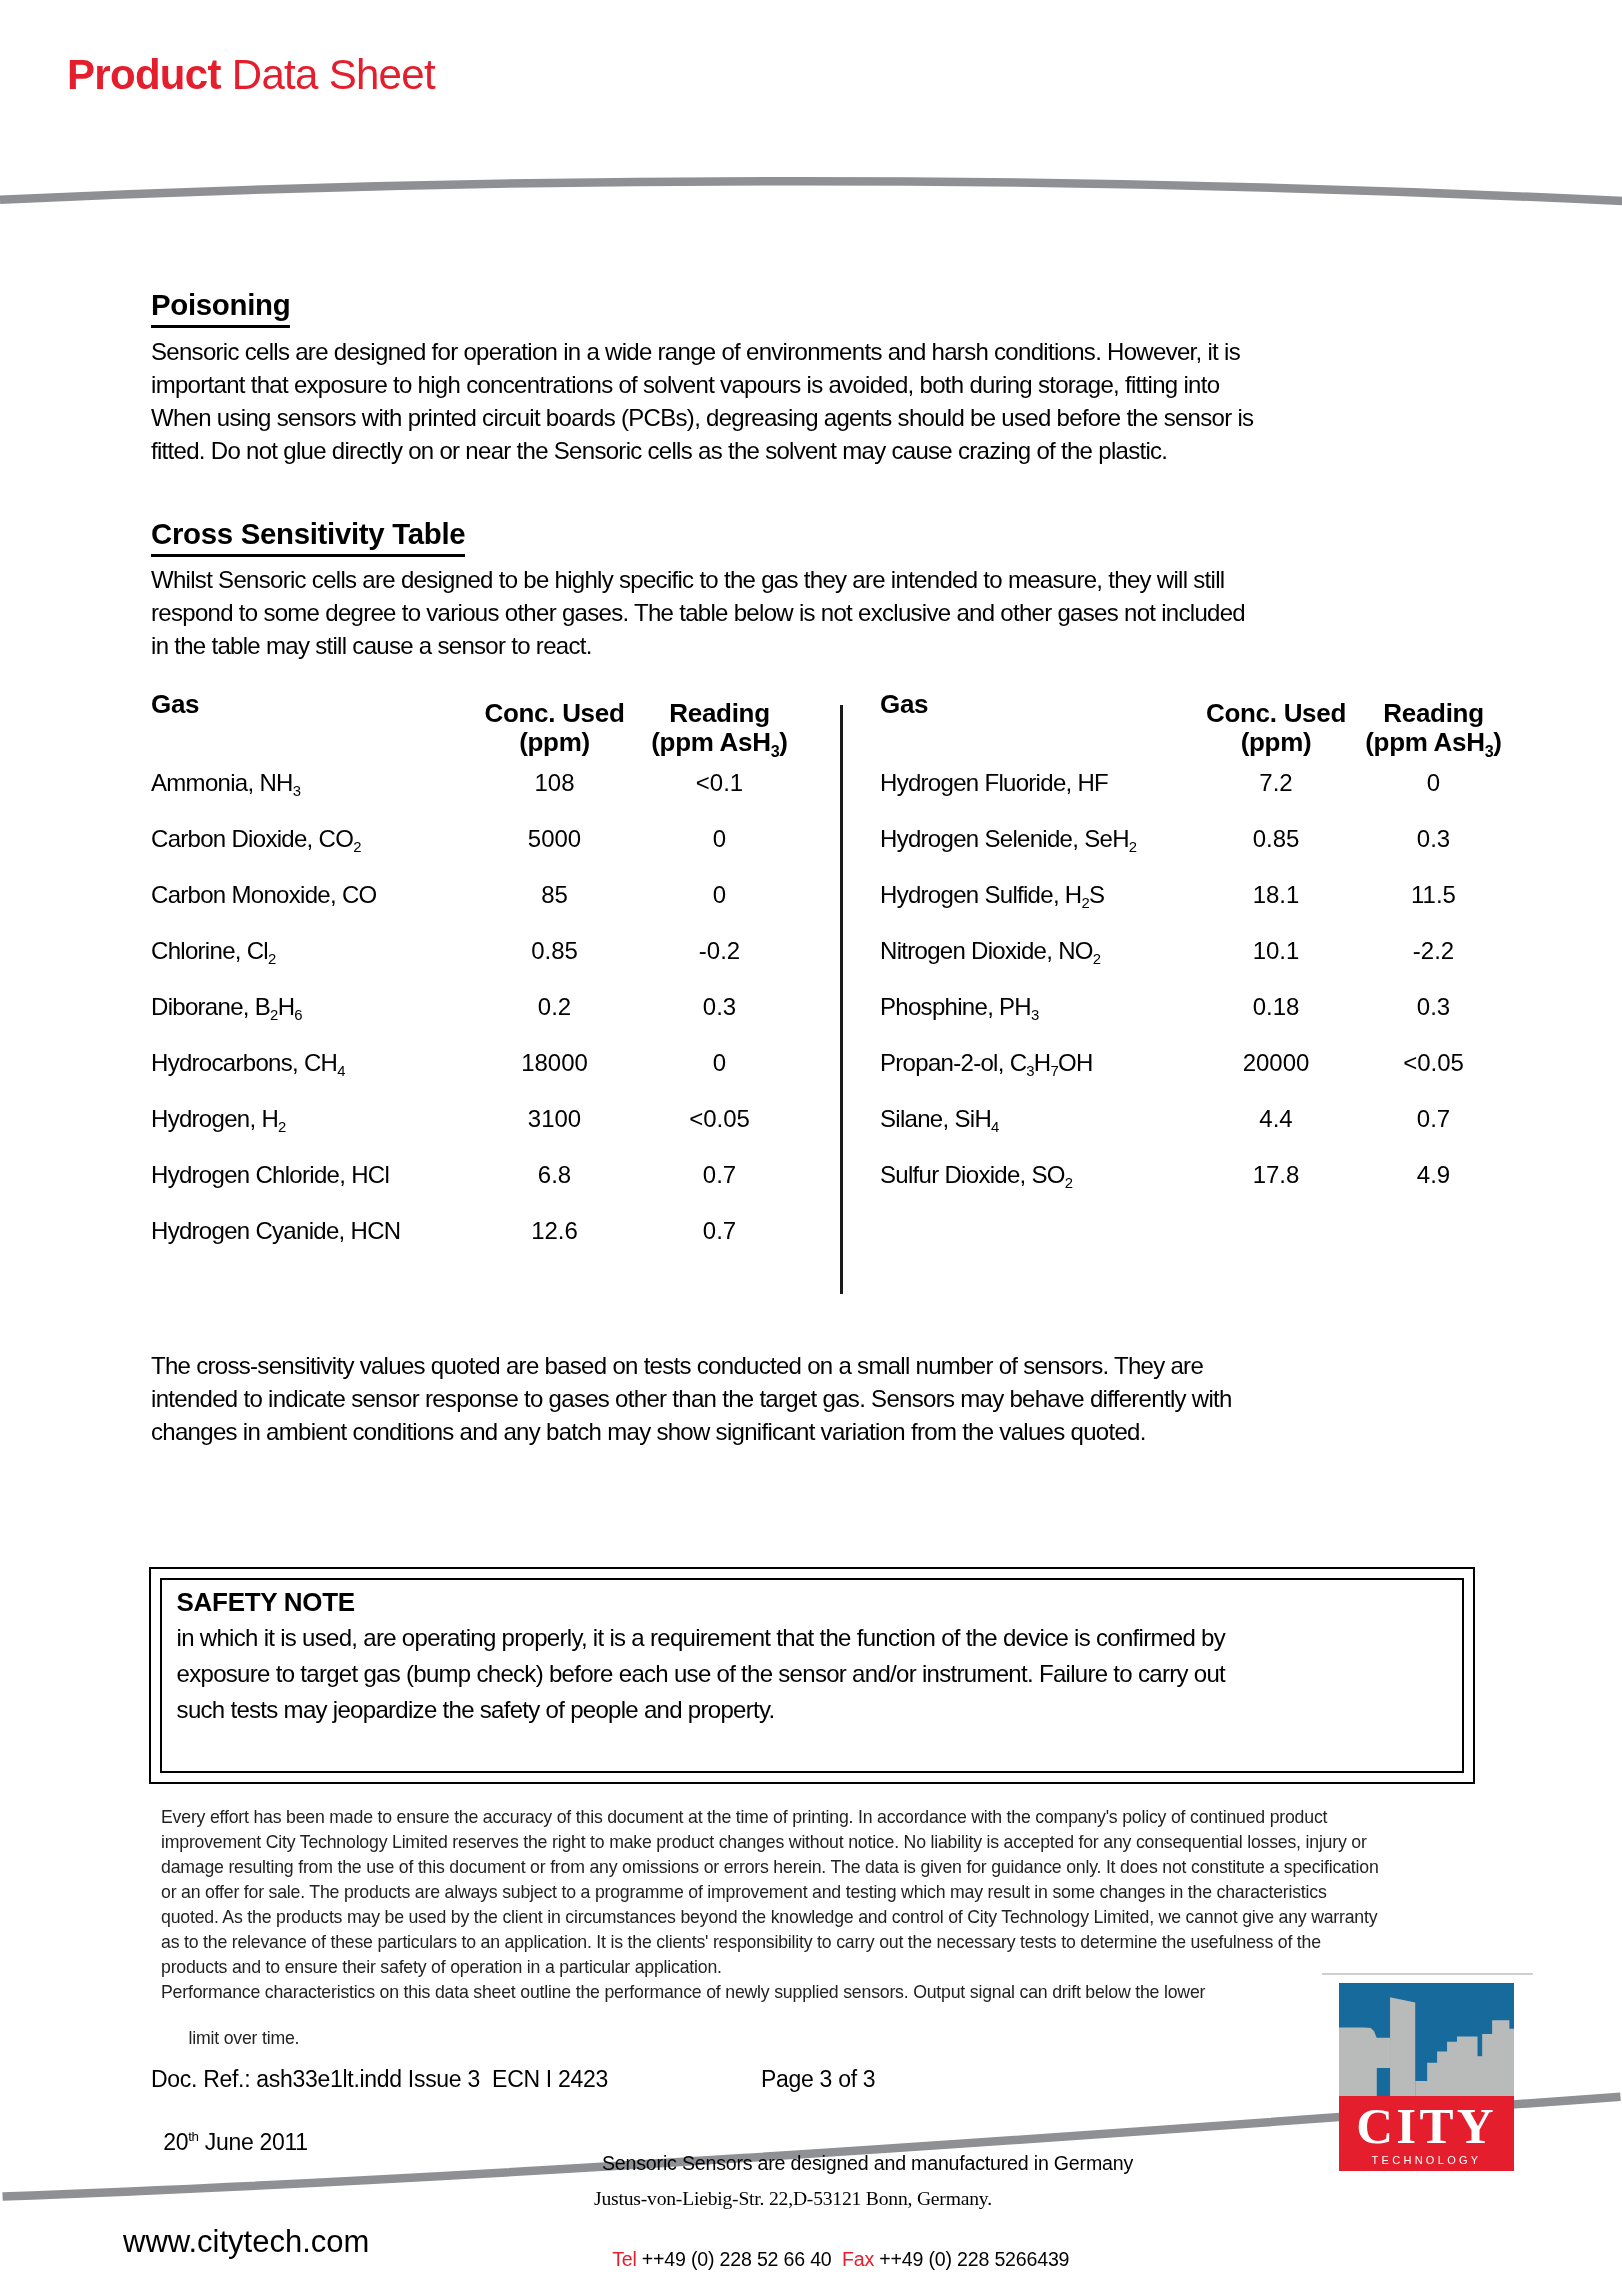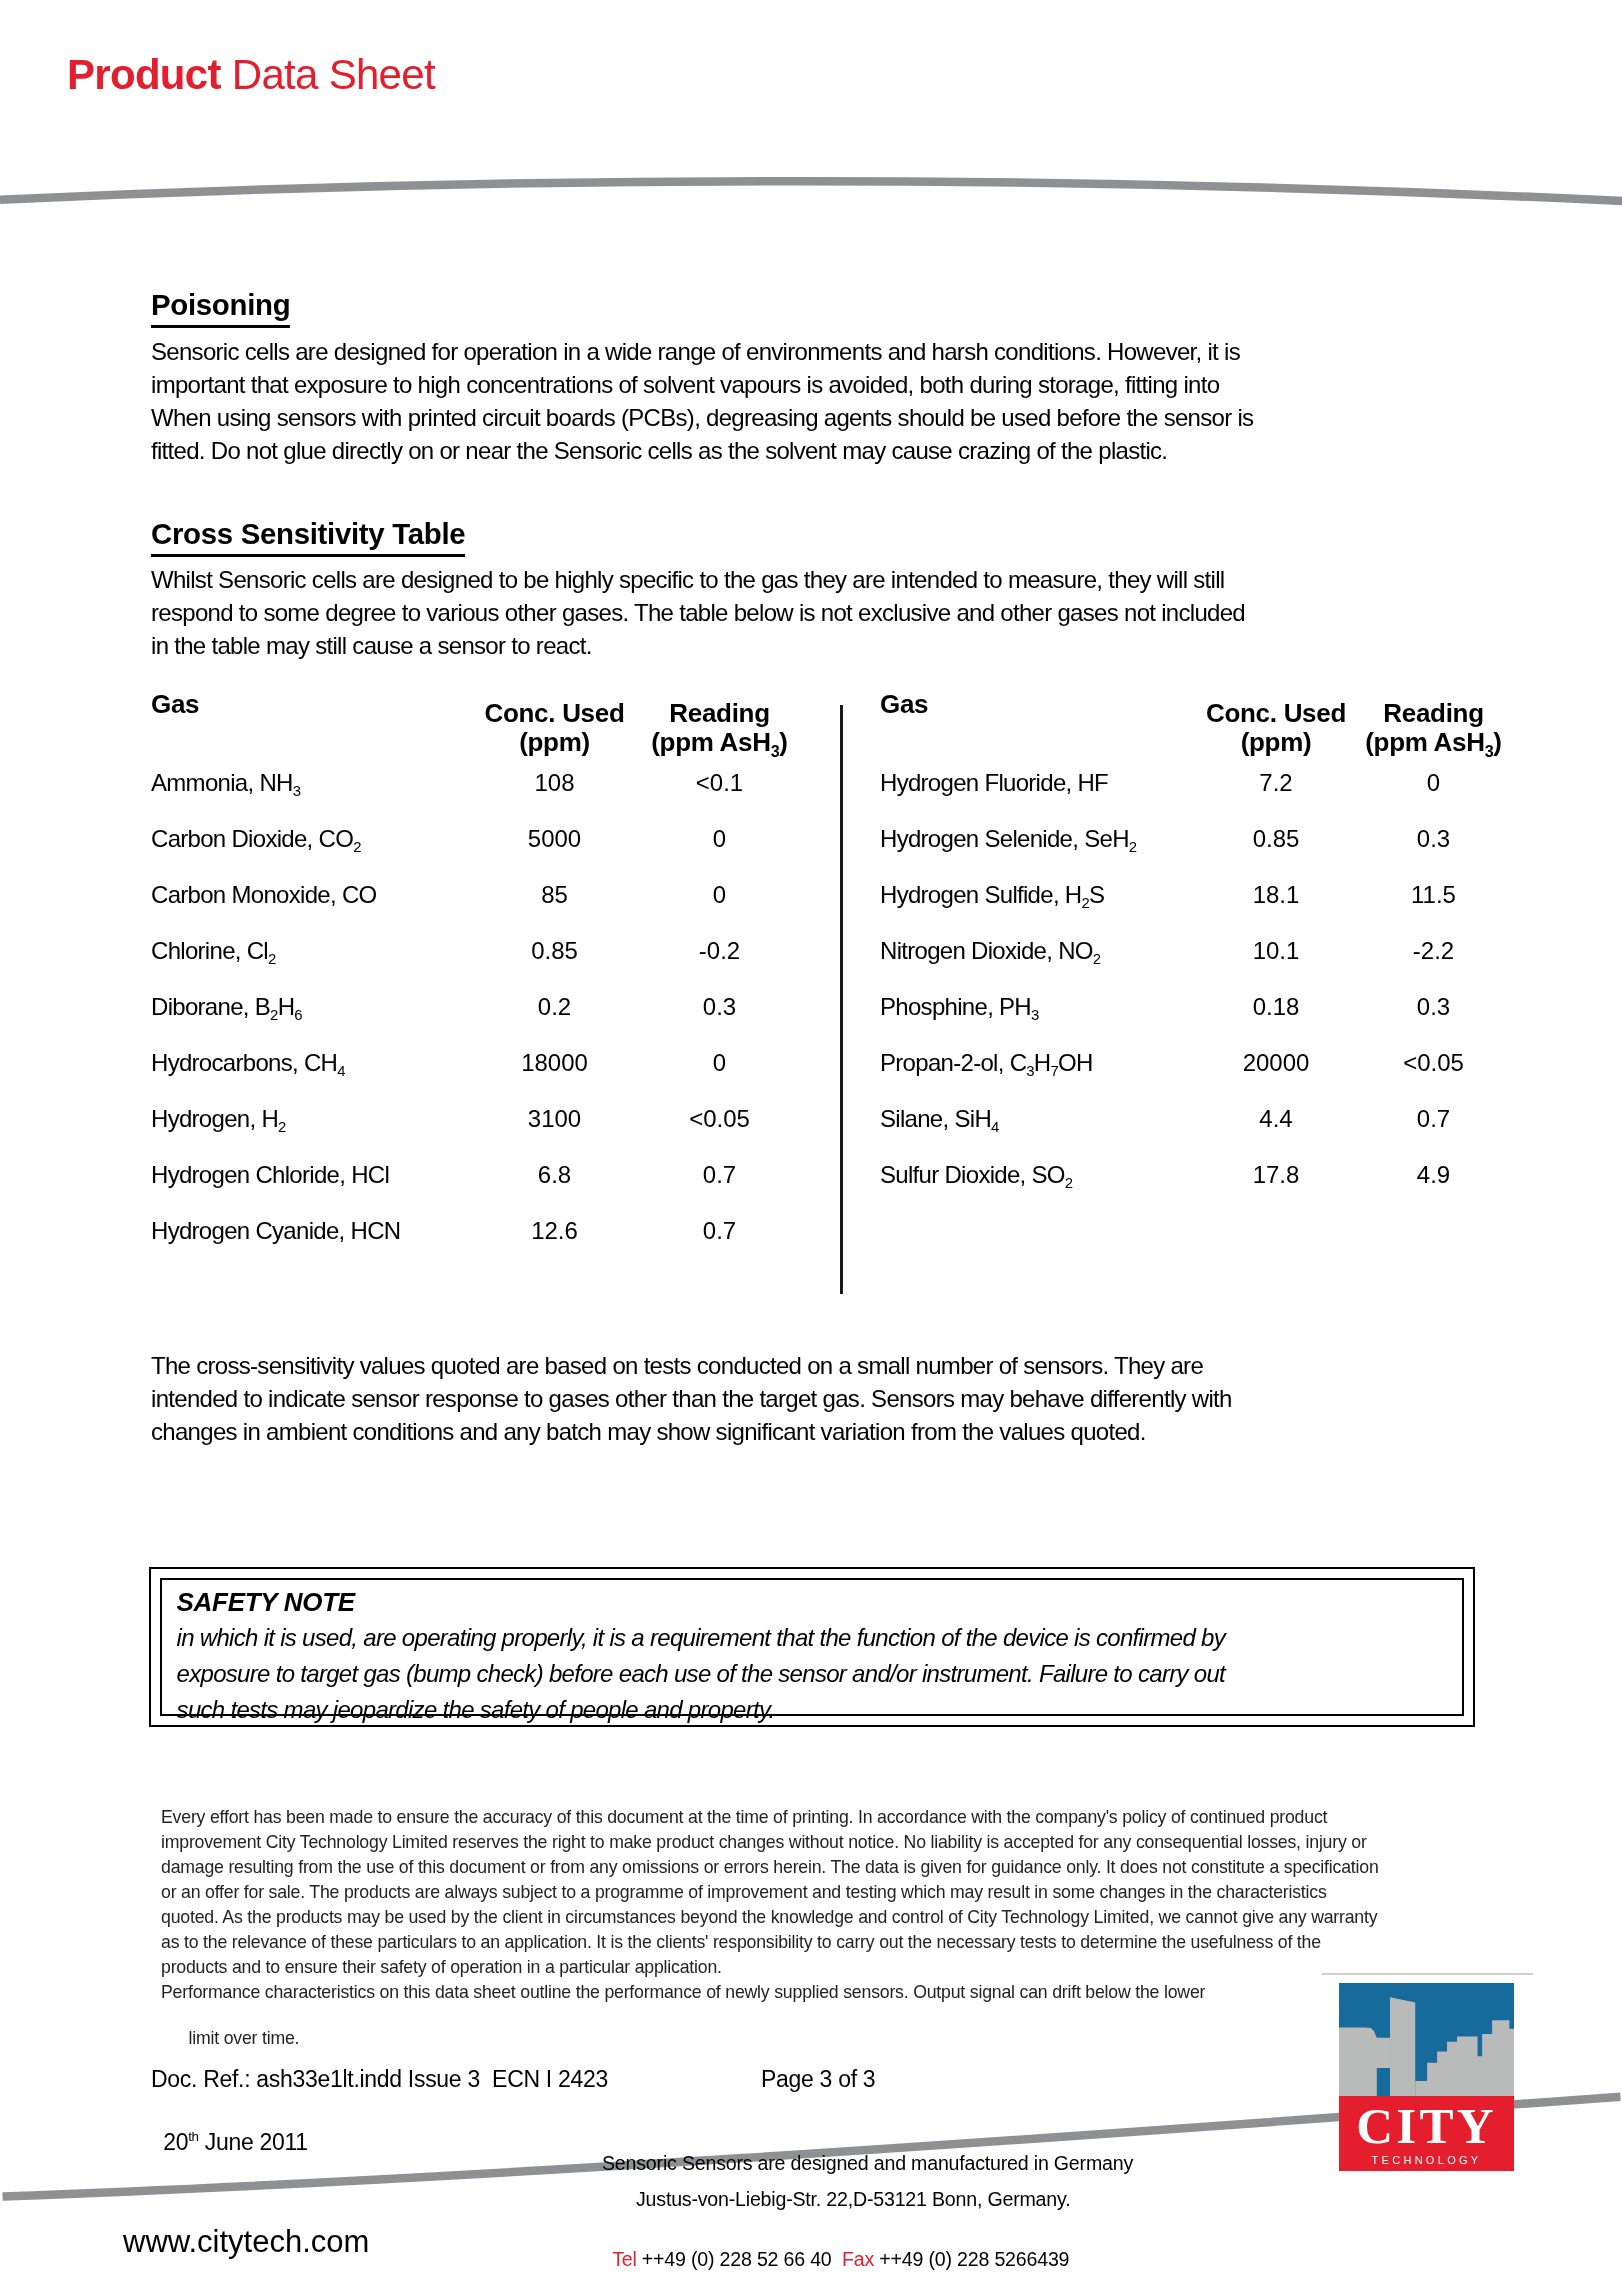--- a/index.html
+++ b/index.html
@@ -164,21 +164,21 @@
     <div class="t-num">17.8</div>
     <div class="t-num">4.9</div>
   </div>
 
 <div class="abs body-lines" style="left:151px;top:1349px;">
     <div class="line">The cross-sensitivity values quoted are based on tests conducted on a small number of sensors. They are</div>
     <div class="line">intended to indicate sensor response to gases other than the target gas. Sensors may behave differently with</div>
     <div class="line">changes in ambient conditions and any batch may show significant variation from the values quoted.</div>
   </div>
 
-<div class="abs safety-outer" style="left:149px;top:1567px;width:1326px;height:160px;font-style:italic;">
+<div class="abs safety-outer" style="left:149px;top:1567px;width:1326px;height:217px;">
   <div class="safety-inner">
     <div class="safety-title">SAFETY NOTE</div>
     <div class="safety-lines">
         <div class="line">in which it is used, are operating properly, it is a requirement that the function of the device is confirmed by</div>
         <div class="line">exposure to target gas (bump check) before each use of the sensor and/or instrument. Failure to carry out</div>
         <div class="line">such tests may jeopardize the safety of people and property.</div>
       </div>
   </div>
 </div>
 
@@ -216,17 +216,17 @@
     <polygon fill="#b9bbba" points="115,150 133,150 133,122 148,122 148,105 163,105 163,90 178,90 178,82 209,82 209,112 216,112 216,78 231,78 231,57 257,57 257,70 264,70 264,173 115,173"></polygon>
   </svg>
   <div class="logo-band">
     <div class="logo-city">CITY</div>
     <div class="logo-tech">TECHNOLOGY</div>
   </div>
 </div>
 
 <div class="abs website" style="left:123px;top:2224px;z-index:2;">www.citytech.com</div>
 <div class="abs addr" style="left:602px;top:2152px;z-index:2;">Sensoric Sensors are designed and manufactured in Germany</div>
-<div class="abs addr" style="left:636px;top:2188px;z-index:2;">Justus-von-Liebig-Str. 22,D-53121 Bonn, Germany.</div>
+<div class="abs addr" style="left:594px;top:2188px;z-index:2;font-family:Liberation Serif, serif;">Justus-von-Liebig-Str. 22,D-53121 Bonn, Germany.</div>
 <div class="abs addr" style="left:602px;top:2225px;z-index:2;">
   <span class="red">Tel</span><span> ++49 (0) 228 52 66 40  </span><span class="red">Fax</span><span> ++49 (0) 228 5266439</span>
 </div>
 
 
 </body></html>

